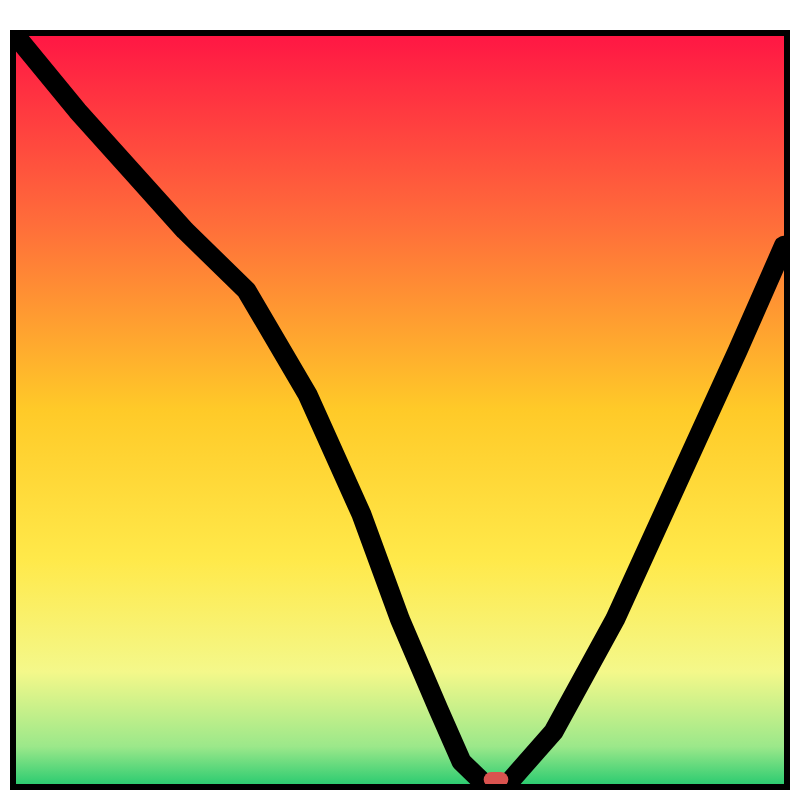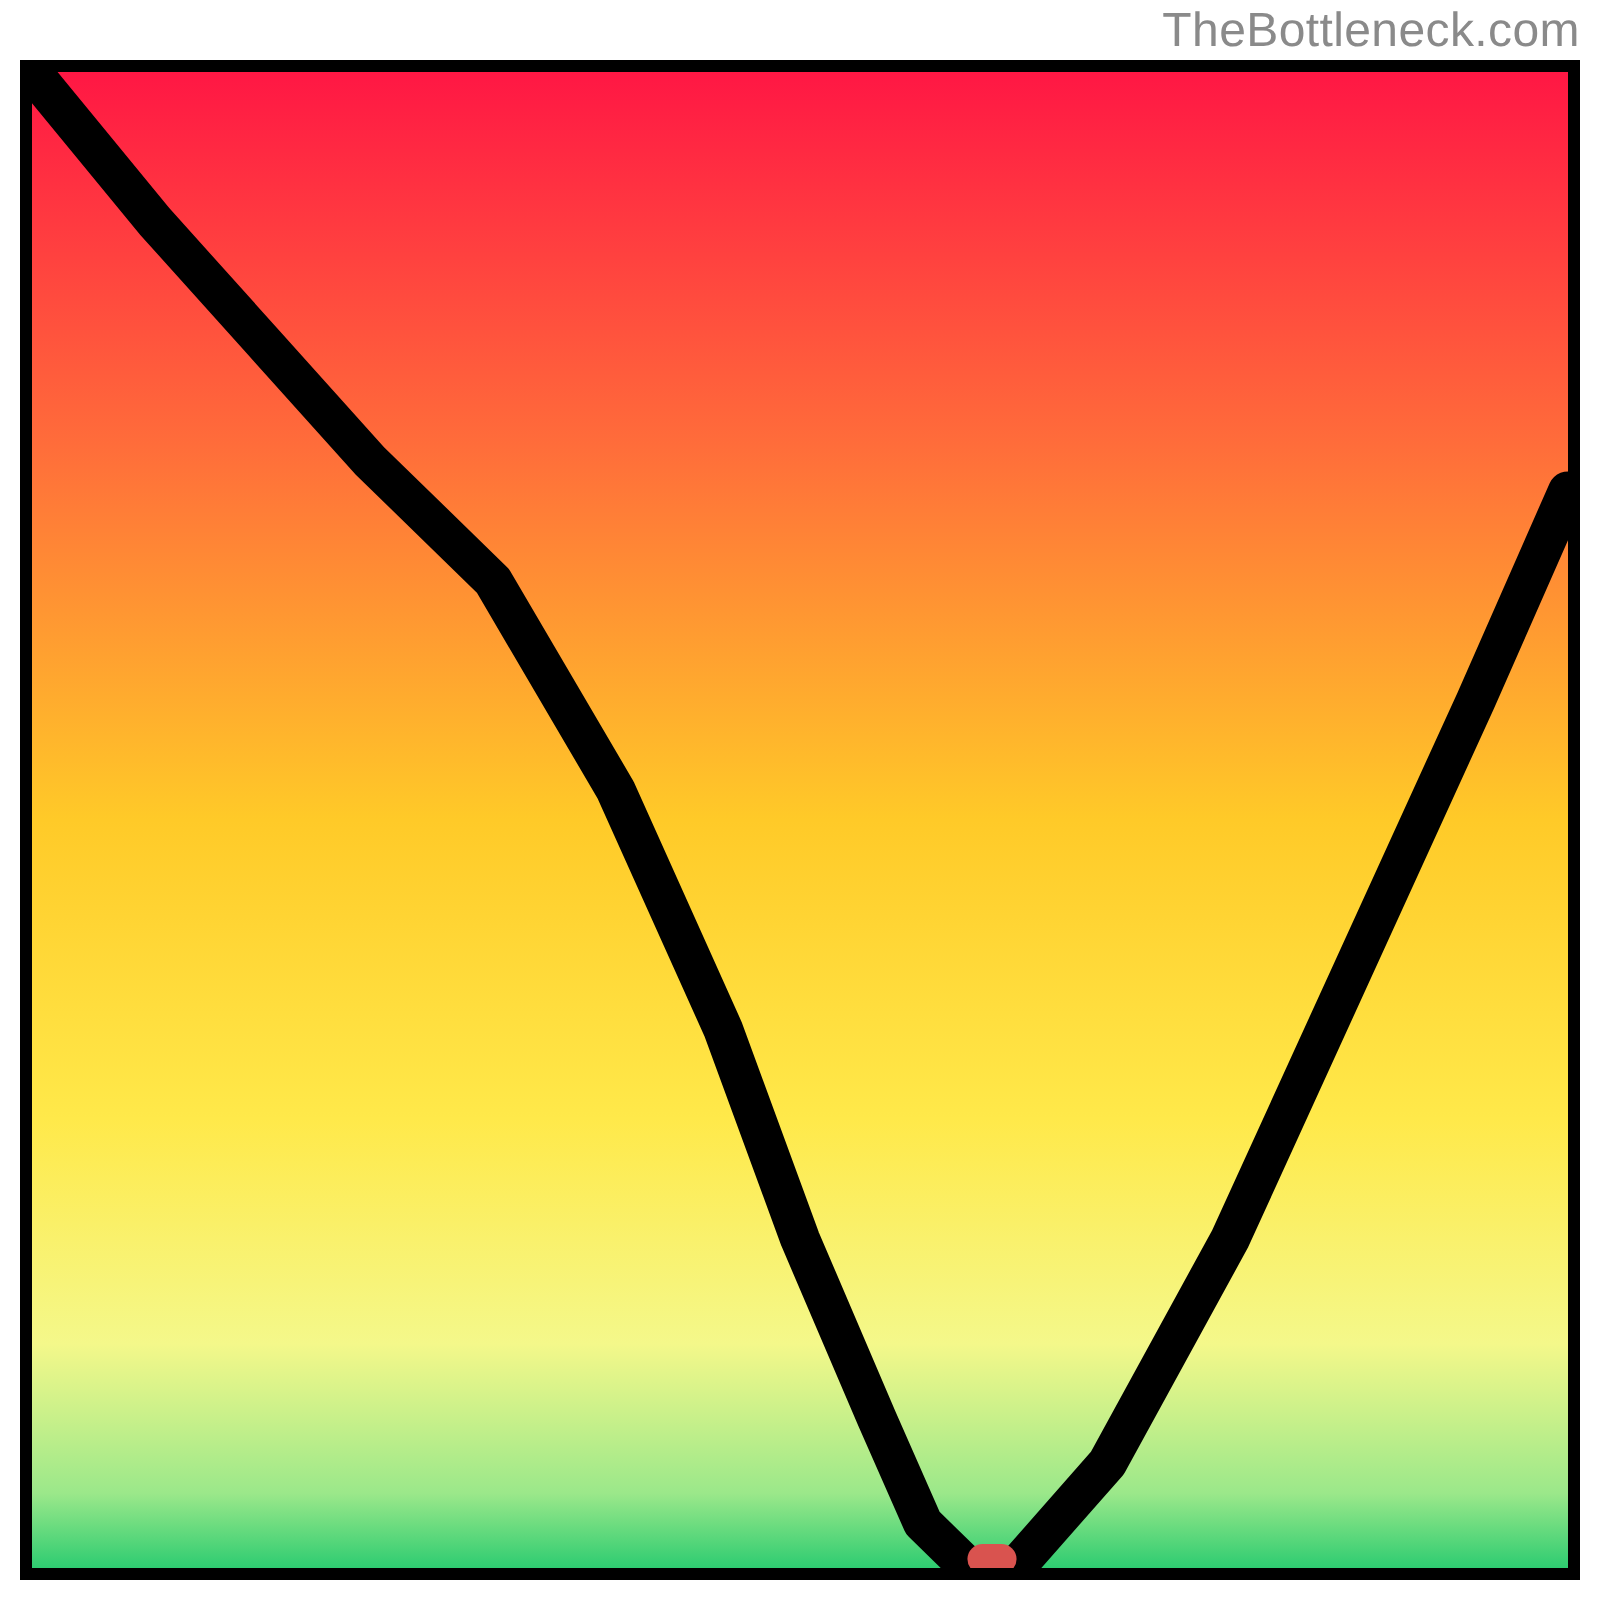--- a/index.html
+++ b/index.html
@@ -55,21 +55,20 @@
   }
   .marker {
     fill: #d9534f;
     stroke: none;
   }
 </style>
 </head>
 <body>
 
 <div class="frame">
-  <div class="watermark">TheBottleneck.com</div>
 
   <div class="plot-area">
     <svg class="bg-fill" viewBox="0 0 100 100" preserveAspectRatio="none">
       <defs>
         <linearGradient id="bgGrad" x1="0" y1="0" x2="0" y2="1">
             <stop offset="0%" stop-color="#ff1744"></stop>
             <stop offset="25%" stop-color="#ff6d3a"></stop>
             <stop offset="50%" stop-color="#ffca28"></stop>
             <stop offset="70%" stop-color="#ffe94a"></stop>
             <stop offset="85%" stop-color="#f4f88a"></stop>

